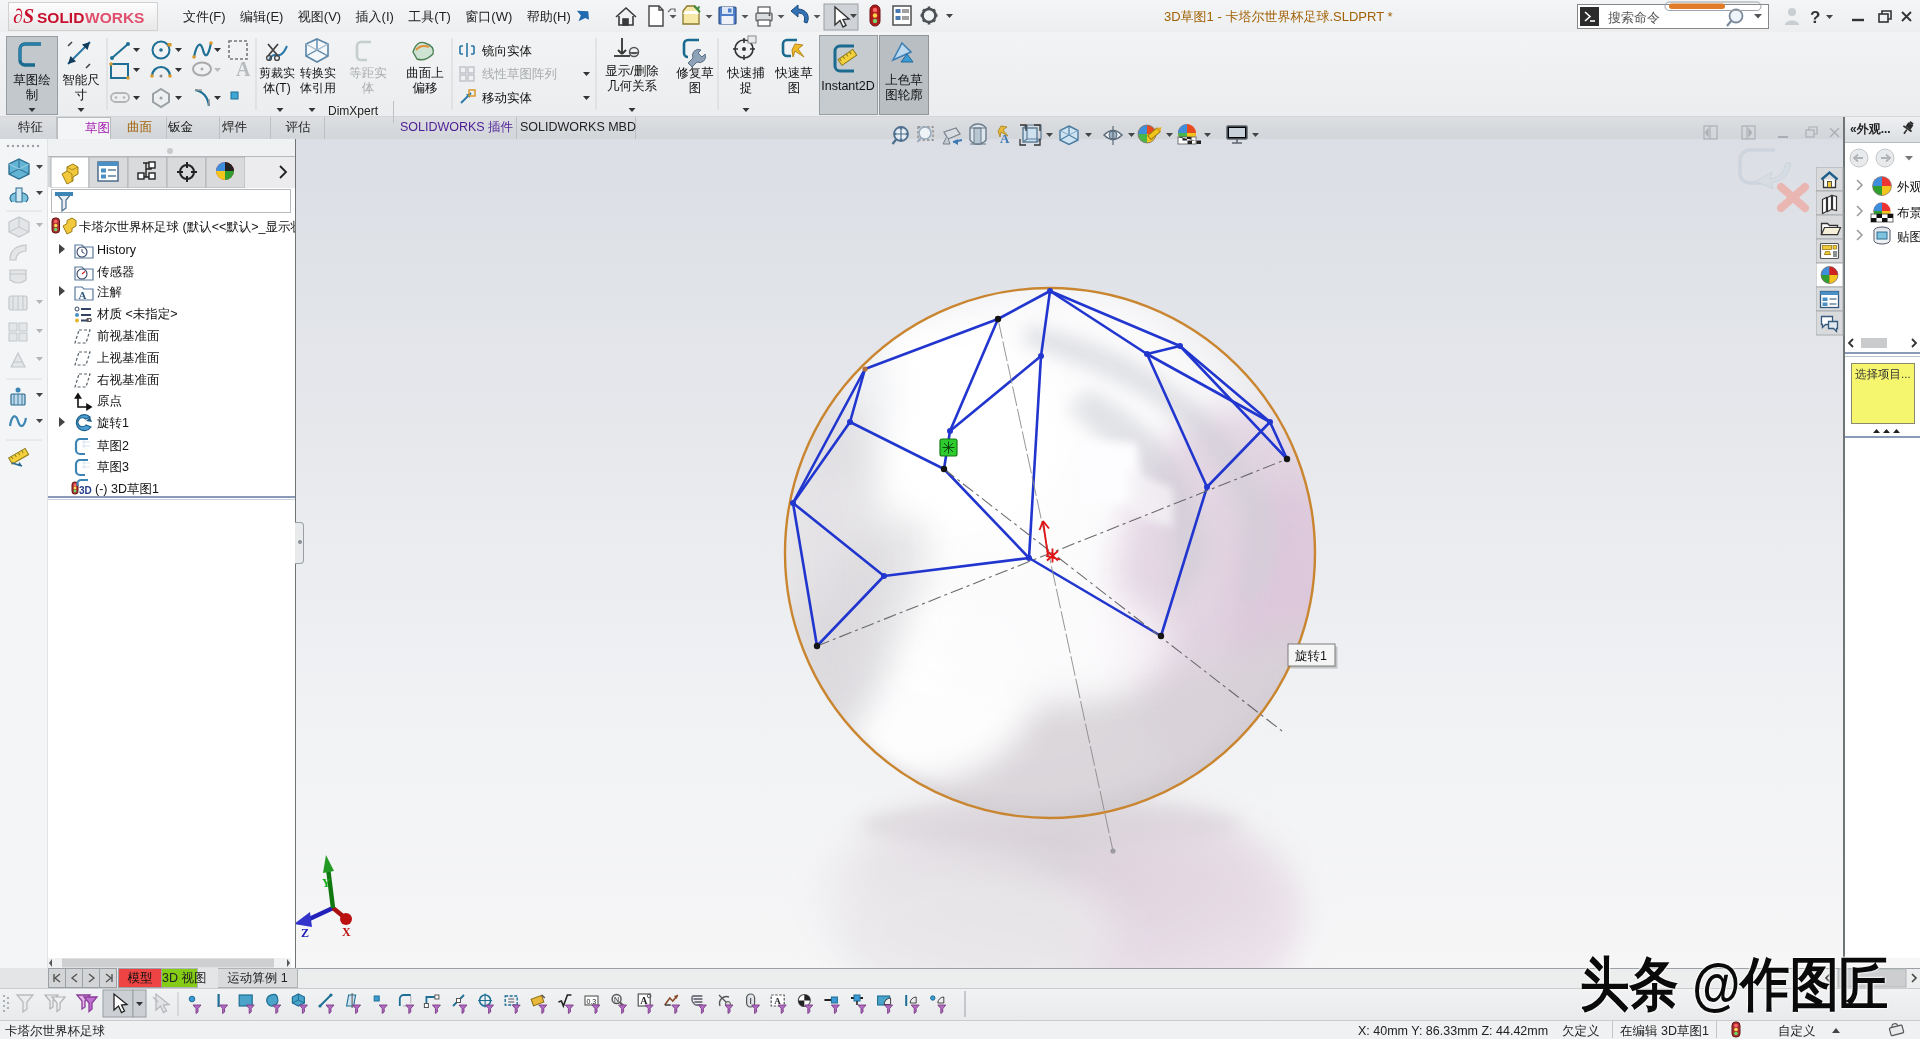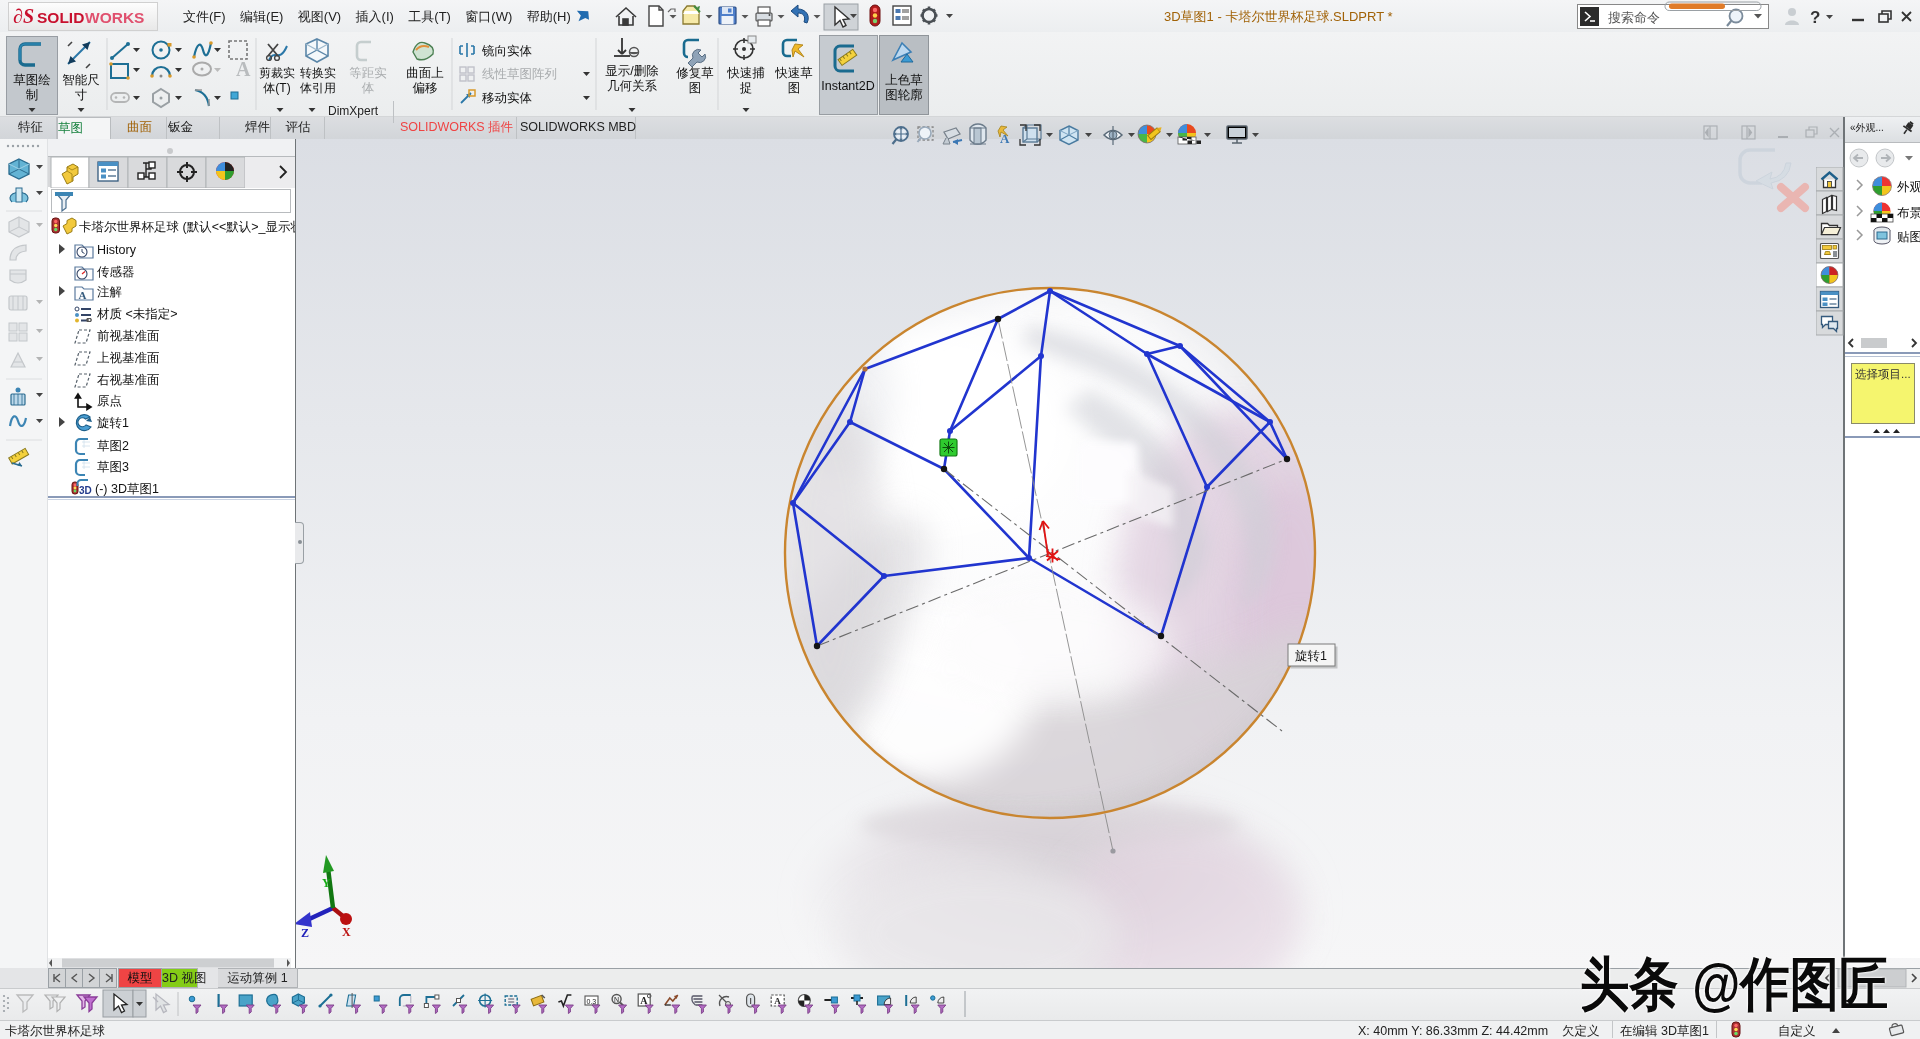--- a/index.html
+++ b/index.html
@@ -317,27 +317,27 @@
 
  <g transform="translate(890,8)">
       <path d="M3 20 L12 3 L21 12 Z" fill="#bcd8ef" stroke="#3c7fb5" stroke-width="1.6"></path>
       <path d="M17 14 l6 8 h-12 z" fill="#3c9bd4" stroke="#20689a" stroke-width="1"></path>
     </g>
  <text x="904" y="52" font-size="12.5" fill="#111" text-anchor="middle">上色草</text>
  <text x="904" y="67" font-size="12.5" fill="#111" text-anchor="middle">图轮廓</text>
 </svg>
 <div class="abs" style="left:0;top:117px;width:1920px;height:22px;background:linear-gradient(#dcdee1,#d2d5d9)"></div>
 <div class="abs tx" style="left:5px;top:117px;width:52px;height:22px;border-right:1px solid #bec1c4;font-size:12.5px;color:#222;text-align:center;line-height:21px">特征</div>
-<div class="abs tx" style="left:57px;top:117px;width:54px;height:22px;background:#f4f5f6;border:1px solid #b9bcbf;border-bottom:none;font-size:12.5px;color:#15803d;text-align:left;line-height:21px">草图</div>
+<div class="abs tx" style="left:57px;top:117px;width:54px;height:22px;background:#f4f5f6;border:1px solid #b9bcbf;border-bottom:none;font-size:12.5px;color:#a21caf;text-align:right;line-height:21px">草图</div>
 <div class="abs tx" style="left:113px;top:117px;width:54px;height:22px;border-right:1px solid #bec1c4;font-size:12.5px;color:#a16207;text-align:center;line-height:21px">曲面</div>
 <div class="abs tx" style="left:168px;top:117px;width:52px;height:22px;border-right:1px solid #bec1c4;font-size:12.5px;color:#222;text-align:left;line-height:21px">钣金</div>
-<div class="abs tx" style="left:222px;top:117px;width:49px;height:22px;border-right:1px solid #bec1c4;font-size:12.5px;color:#222;text-align:right;line-height:21px">焊件</div>
+<div class="abs tx" style="left:222px;top:117px;width:49px;height:22px;border-right:1px solid #bec1c4;font-size:12.5px;color:#222;text-align:left;line-height:21px">焊件</div>
 <div class="abs tx" style="left:272px;top:117px;width:53px;height:22px;border-right:1px solid #bec1c4;font-size:12.5px;color:#222;text-align:center;line-height:21px">评估</div>
 <div class="abs tx" style="left:328px;top:101px;width:66px;height:22px;border-right:1px solid #bec1c4;font-size:12px;color:#222;text-align:left;line-height:21px">DimXpert</div>
-<div class="abs tx" style="left:397px;top:117px;width:120px;height:22px;border-right:1px solid #bec1c4;font-size:12.5px;color:#ef4444;text-align:center;line-height:21px">SOLIDWORKS 插件</div>
+<div class="abs tx" style="left:397px;top:117px;width:120px;height:22px;border-right:1px solid #bec1c4;font-size:12.5px;color:#4c1d95;text-align:center;line-height:21px">SOLIDWORKS 插件</div>
 <div class="abs tx" style="left:520px;top:117px;width:116px;height:22px;border-right:1px solid #bec1c4;font-size:12.5px;color:#222;text-align:center;line-height:21px">SOLIDWORKS MBD</div>
 
 <svg class="abs" style="left:0;top:139px" width="1920" height="829" viewBox="0 139 1920 829">
 <defs>
  <linearGradient id="bgG" x1="0" y1="139" x2="0" y2="968" gradientUnits="userSpaceOnUse">
    <stop offset="0" stop-color="#dbdee4"></stop>
         <stop offset="0.35" stop-color="#e6e8ec"></stop>
         <stop offset="0.7" stop-color="#f1f2f4"></stop>
         <stop offset="1" stop-color="#f6f6f7"></stop>
  </linearGradient>
@@ -788,21 +788,21 @@
 <div class="abs" style="left:297.5px;top:540px;width:4px;height:4px;border-radius:50%;background:#8a9096"></div>
 <div class="abs" style="left:48px;top:958px;width:243px;height:10px;background:#f0f1f2"></div>
 <svg class="abs" style="left:48px;top:958px" width="243" height="10">
     <path d="M4 1 l-3 4 l3 4 z" fill="#555"></path>
     <path d="M239 1 l3 4 l-3 4 z" fill="#555"></path>
     <rect x="14" y="0.5" width="212" height="9" fill="#cdcfd1"></rect>
   </svg>
 
 <div class="abs" style="left:1843px;top:117px;width:77px;height:841px;background:#fff;border-left:2px solid #6f7477"></div>
 <div class="abs" style="left:1845px;top:117px;width:75px;height:26px;background:linear-gradient(#eef0f2,#dcdfe2);border-bottom:1px solid #b8bbbe"></div>
-<div class="abs tx" style="left:1850px;top:121px;font-size:10px;font-weight:normal;color:#222">«外观...</div>
+<div class="abs tx" style="left:1850px;top:121px;font-size:12px;font-weight:bold;color:#222">«外观...</div>
 <svg class="abs" style="left:1899px;top:119px" width="18" height="18" viewBox="0 0 18 18">
     <g transform="rotate(35 9 9)" fill="#2b2b2b">
       <rect x="7" y="2" width="4" height="2"></rect>
       <rect x="6" y="4" width="6" height="5"></rect>
       <rect x="4" y="9" width="10" height="1.8"></rect>
       <rect x="8.2" y="11" width="1.6" height="5"></rect>
     </g>
   </svg>
 <svg class="abs" style="left:1845px;top:145px" width="75" height="28">
  <circle cx="14" cy="13" r="9" fill="#e8eaec" stroke="#c3c6c9"></circle>

